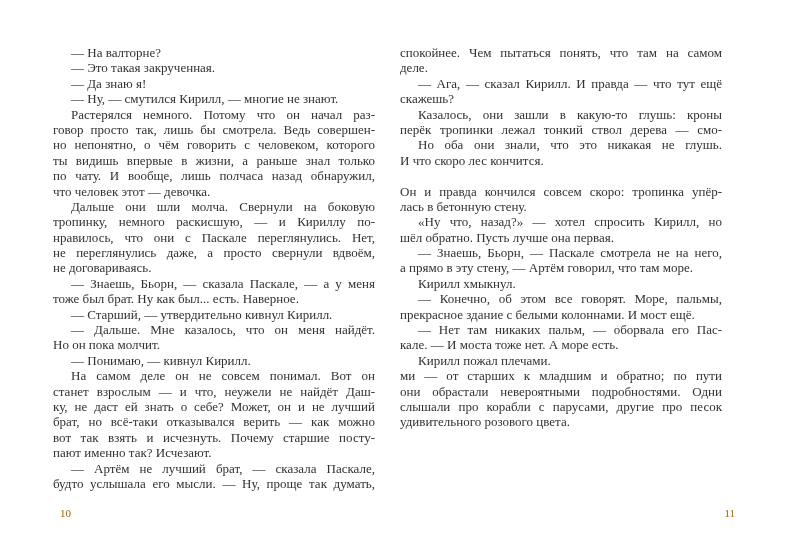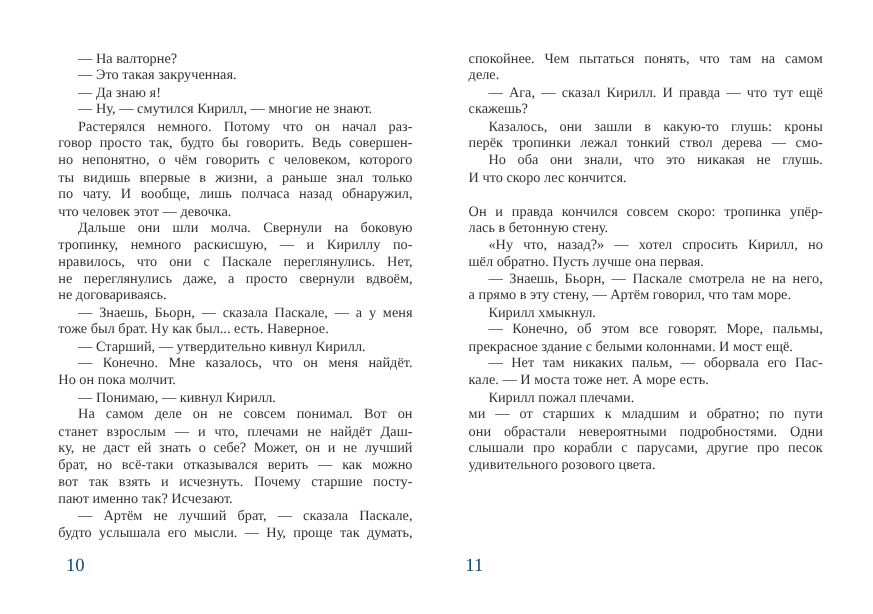--- a/index.html
+++ b/index.html
@@ -20,77 +20,77 @@
     inset: 0;
   }
   .text-column {
     position: absolute;
     top: 45px;
     width: 322px;
     font-size: 13px;
     line-height: 15.4px;
   }
   .col-left  { left: 53px; }
-  .col-right { left: 426px; }
+  .col-right { left: 400px; }
   .line {
     height: 15.4px;
     text-align: justify;
     text-align-last: justify;
     white-space: nowrap;
     overflow: visible;
   }
   .line.last   { text-align-last: left; }
   .line.indent { text-indent: 18px; }
   .line.spacer { height: 15.4px; }
   .page-number {
     position: absolute;
     top: 506px;
-    font-size: 17px;
+    font-size: 11px;
     line-height: 15px;
-    color: #0c4a6e;
+    color: #a16207;
   }
   .pn-left {
     left: 60px;
   }
   .pn-right {
     left: 423px;
     width: 312px;
-    text-align: left;
+    text-align: right;
   }
 </style>
 </head>
 <body>
 
 <div class="spread">
 
   <section>
     <div class="text-column col-left">
         <div class="line last indent">— На валторне?</div>
         <div class="line last indent">— Это такая закрученная.</div>
         <div class="line last indent">— Да знаю я!</div>
         <div class="line last indent">— Ну, — смутился Кирилл, — многие не знают.</div>
         <div class="line indent">Растерялся немного. Потому что он начал раз-</div>
-        <div class="line">говор просто так, будто бы говорить. Ведь совершен-</div>
+        <div class="line">говор просто так, лишь бы смотрела. Ведь совершен-</div>
         <div class="line">но непонятно, о чём говорить с человеком, которого</div>
         <div class="line">ты видишь впервые в жизни, а раньше знал только</div>
         <div class="line">по чату. И вообще, лишь полчаса назад обнаружил,</div>
         <div class="line last">что человек этот — девочка.</div>
         <div class="line indent">Дальше они шли молча. Свернули на боковую</div>
         <div class="line">тропинку, немного раскисшую, — и Кириллу по-</div>
         <div class="line">нравилось, что они с Паскале переглянулись. Нет,</div>
         <div class="line">не переглянулись даже, а просто свернули вдвоём,</div>
         <div class="line last">не договариваясь.</div>
         <div class="line indent">— Знаешь, Бьорн, — сказала Паскале, — а у меня</div>
         <div class="line last">тоже был брат. Ну как был... есть. Наверное.</div>
         <div class="line last indent">— Старший, — утвердительно кивнул Кирилл.</div>
-        <div class="line indent">— Конечно. Мне казалось, что он меня найдёт.</div>
+        <div class="line indent">— Дальше. Мне казалось, что он меня найдёт.</div>
         <div class="line last">Но он пока молчит.</div>
         <div class="line last indent">— Понимаю, — кивнул Кирилл.</div>
         <div class="line indent">На самом деле он не совсем понимал. Вот он</div>
-        <div class="line">станет взрослым — и что, плечами не найдёт Даш-</div>
+        <div class="line">станет взрослым — и что, неужели не найдёт Даш-</div>
         <div class="line">ку, не даст ей знать о себе? Может, он и не лучший</div>
         <div class="line">брат, но всё-таки отказывался верить — как можно</div>
         <div class="line">вот так взять и исчезнуть. Почему старшие посту-</div>
         <div class="line last">пают именно так? Исчезают.</div>
         <div class="line indent">— Артём не лучший брат, — сказала Паскале,</div>
         <div class="line">будто услышала его мысли. — Ну, проще так думать,</div>
       </div>
     <div class="page-number pn-left">10</div>
   </section>
 

